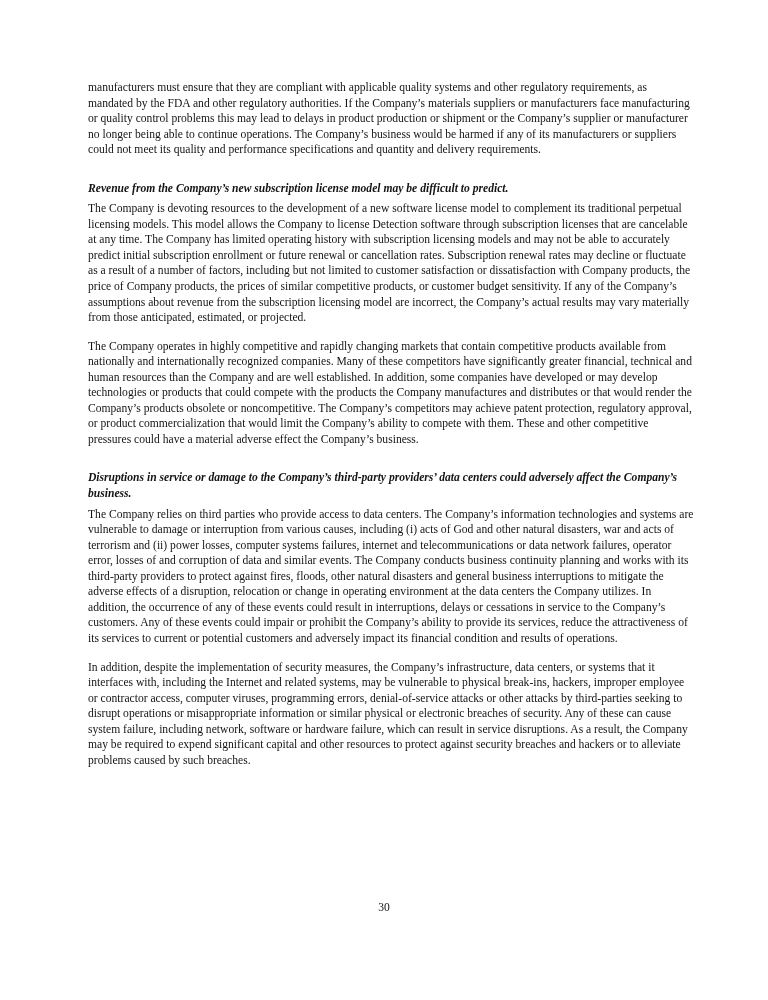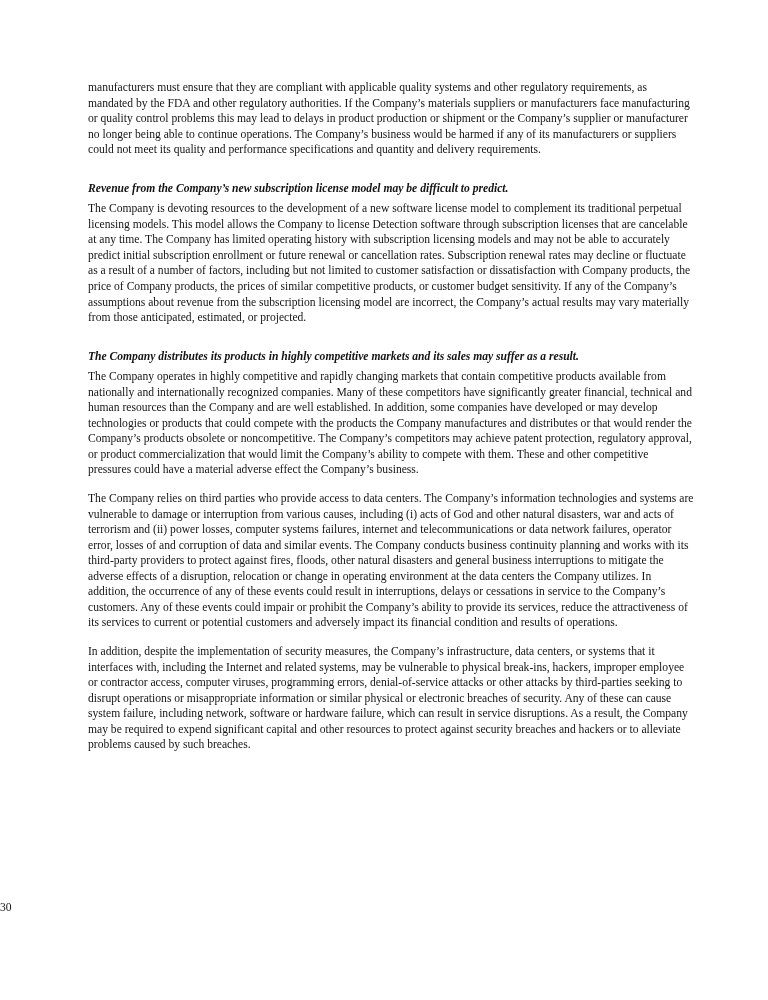--- a/index.html
+++ b/index.html
@@ -34,36 +34,36 @@
     line-height: 15.55px;
     font-weight: bold;
     font-style: italic;
     margin: 23px 0 5px 0;
   }
   .page-number {
     position: absolute;
     left: 0;
     top: 901px;
     width: 768px;
-    text-align: left;
+    text-align: center;
     font-size: 11.6px;
   }
 </style>
 </head>
 <body>
 
 <div class="page">
   <div class="content">
     <p>manufacturers must ensure that they are compliant with applicable quality systems and other regulatory requirements, as mandated by the FDA and other regulatory authorities. If the Company’s materials suppliers or manufacturers face manufacturing or quality control problems this may lead to delays in product production or shipment or the Company’s supplier or manufacturer no longer being able to continue operations. The Company’s business would be harmed if any of its manufacturers or suppliers could not meet its quality and performance specifications and quantity and delivery requirements.</p>
 
     <h2>Revenue from the Company’s new subscription license model may be difficult to predict.</h2>
     <p>The Company is devoting resources to the development of a new software license model to complement its traditional perpetual licensing models. This model allows the Company to license Detection software through subscription licenses that are cancelable at any time. The Company has limited operating history with subscription licensing models and may not be able to accurately predict initial subscription enrollment or future renewal or cancellation rates. Subscription renewal rates may decline or fluctuate as a result of a number of factors, including but not limited to customer satisfaction or dissatisfaction with Company products, the price of Company products, the prices of similar competitive products, or customer budget sensitivity. If any of the Company’s assumptions about revenue from the subscription licensing model are incorrect, the Company’s actual results may vary materially from those anticipated, estimated, or projected.</p>
 
-    <h2>The Company distributes its products in highly competitive markets and its sales may suffer as a result.</h2>
     <p>The Company operates in highly competitive and rapidly changing markets that contain competitive products available from nationally and internationally recognized companies. Many of these competitors have significantly greater financial, technical and human resources than the Company and are well established. In addition, some companies have developed or may develop technologies or products that could compete with the products the Company manufactures and distributes or that would render the Company’s products obsolete or noncompetitive. The Company’s competitors may achieve patent protection, regulatory approval, or product commercialization that would limit the Company’s ability to compete with them. These and other competitive pressures could have a material adverse effect the Company’s business.</p>
 
+    <h2>Disruptions in service or damage to the Company’s third-party providers’ data centers could adversely affect the Company’s business.</h2>
     <p>The Company relies on third parties who provide access to data centers. The Company’s information technologies and systems are vulnerable to damage or interruption from various causes, including (i) acts of God and other natural disasters, war and acts of terrorism and (ii) power losses, computer systems failures, internet and telecommunications or data network failures, operator error, losses of and corruption of data and similar events. The Company conducts business continuity planning and works with its third-party providers to protect against fires, floods, other natural disasters and general business interruptions to mitigate the adverse effects of a disruption, relocation or change in operating environment at the data centers the Company utilizes. In addition, the occurrence of any of these events could result in interruptions, delays or cessations in service to the Company’s customers. Any of these events could impair or prohibit the Company’s ability to provide its services, reduce the attractiveness of its services to current or potential customers and adversely impact its financial condition and results of operations.</p>
 
     <p>In addition, despite the implementation of security measures, the Company’s infrastructure, data centers, or systems that it interfaces with, including the Internet and related systems, may be vulnerable to physical break-ins, hackers, improper employee or contractor access, computer viruses, programming errors, denial-of-service attacks or other attacks by third-parties seeking to disrupt operations or misappropriate information or similar physical or electronic breaches of security. Any of these can cause system failure, including network, software or hardware failure, which can result in service disruptions. As a result, the Company may be required to expend significant capital and other resources to protect against security breaches and hackers or to alleviate problems caused by such breaches.</p>
   </div>
 
   <div class="page-number">30</div>
 </div>
 
 </body></html>

